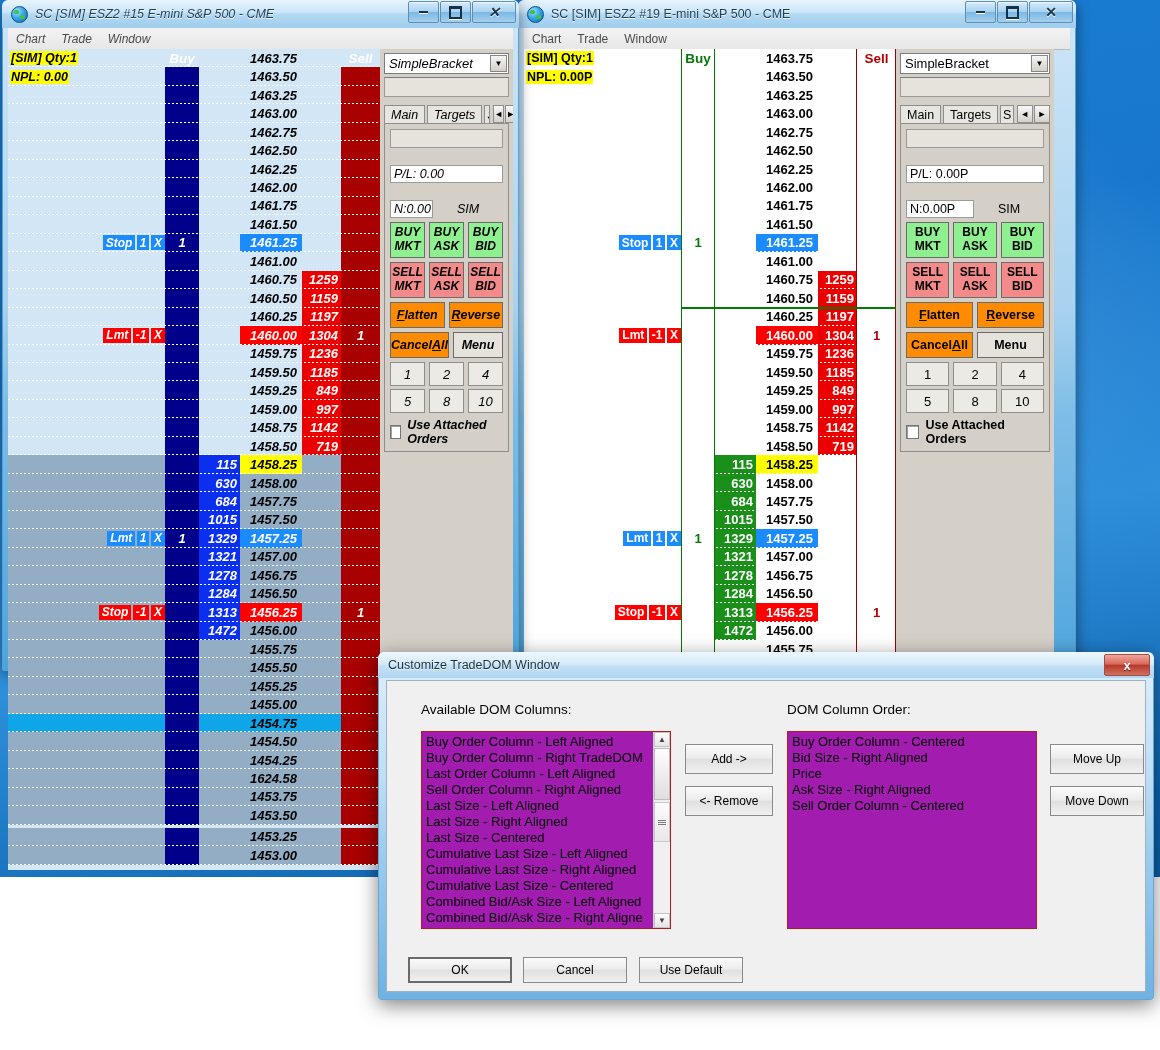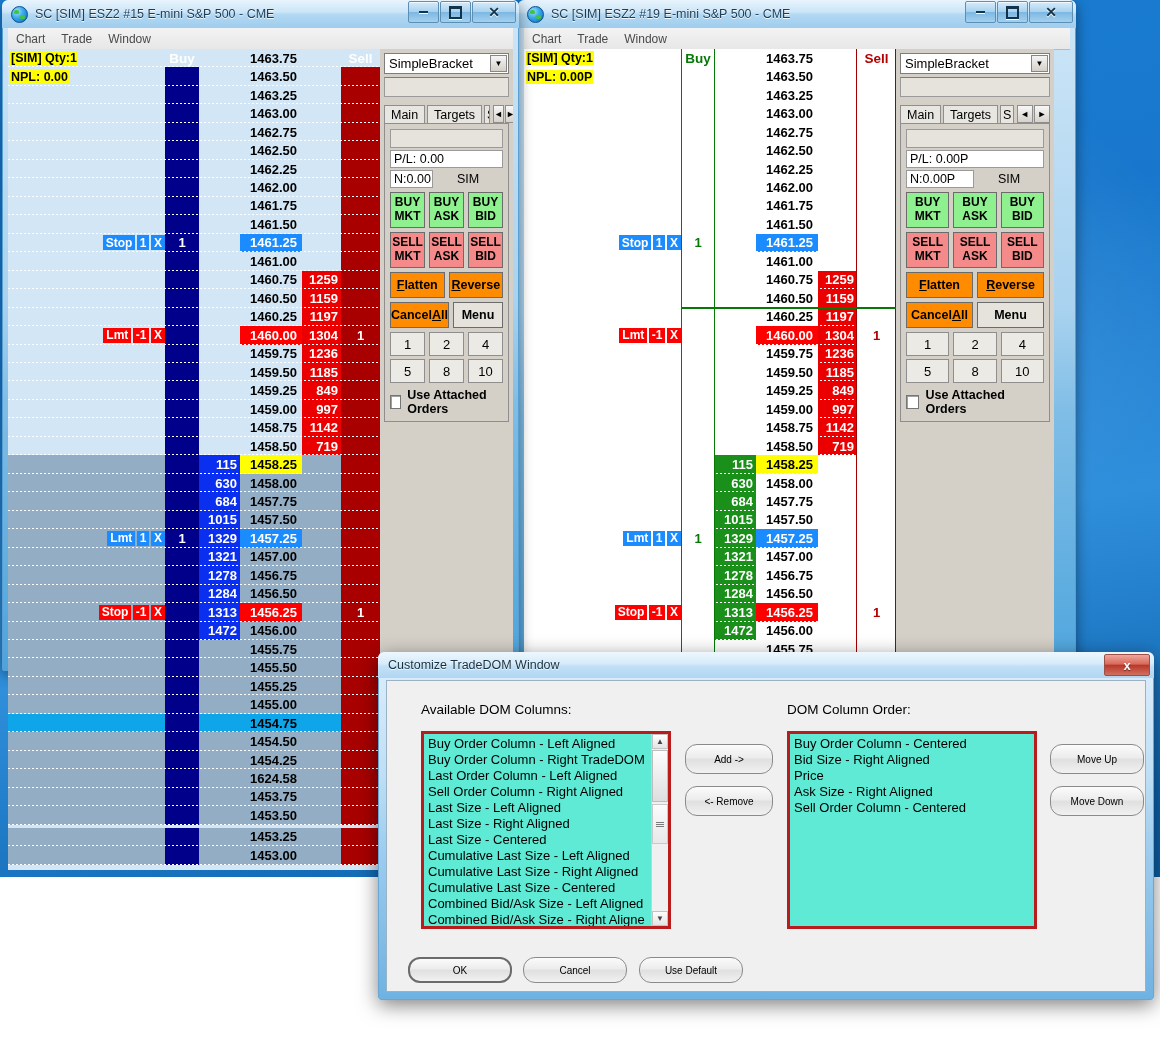--- a/index.html
+++ b/index.html
@@ -92,21 +92,21 @@
       display:flex;align-items:center;justify-content:center;font-size:8px;box-sizing:border-box;}
   .flatbox{height:18px;background:#e6e3dd;border:1px solid #9a9a9a;border-top-color:#7d7d7d;margin-top:3px;}
   .tabrow{display:flex;align-items:flex-end;margin-top:6px;height:20px;}
   .tab{background:#e8e6e1;border:1px solid #8e8e8e;border-bottom:none;height:18px;
       display:flex;align-items:center;padding:0 6px;font-size:12.5px;color:#000;margin-right:2px;
       box-sizing:border-box;}
   .tab.cut{padding:0 2px;overflow:hidden;width:14px;}
   .spin{width:17px;height:18px;border:1px solid #8e8e8e;background:linear-gradient(180deg,#f7f7f7,#d6d2ca);
       display:flex;align-items:center;justify-content:center;font-size:9px;box-sizing:border-box;margin-left:1px;}
   .panelbox{border:1px solid #8e8e8e;background:#d4d0c8;padding:5px;margin-top:0;}
-  .field{height:17px;background:#e6e3dd;border:1px solid #9a9a9a;margin-bottom:2px;}
+  .field{height:17px;background:#e6e3dd;border:1px solid #9a9a9a;margin-bottom:17px;}
   .field.white{background:#fff;display:flex;align-items:center;padding-left:3px;font-size:12.5px;color:#000;box-sizing:border-box;height:18px;}
   .row2{display:flex;gap:0;margin-bottom:4px;}
   .row2 .nfield{flex:1;height:18px;background:#fff;border:1px solid #9a9a9a;display:flex;align-items:center;
       padding-left:3px;font-size:12.5px;box-sizing:border-box;}
   .row2 .sim{width:70px;height:18px;display:flex;align-items:center;justify-content:center;
       font-size:12.5px;color:#000;background:#d4d0c8;box-sizing:border-box;}
   .btngrid{display:flex;gap:4px;margin-bottom:4px;}
   .tbtn{flex:1;height:36px;display:flex;flex-direction:column;align-items:center;justify-content:center;
       font-size:12px;font-weight:bold;color:#000;border:1px solid #6b6b6b;line-height:1.15;box-sizing:border-box;}
   .tbtn.buy{background:#8ef08e;}
@@ -133,35 +133,35 @@
       padding-left:10px;font-size:12.5px;color:#17303f;border-radius:6px 6px 0 0;
       background:linear-gradient(180deg,#eef7fe 0%,#d6ebfa 45%,#c2e0f6 55%,#b0d6f2 100%);
       text-shadow:0 1px 0 rgba(255,255,255,.8);}
   #dialog .dlg-close{position:absolute;top:2px;right:4px;width:44px;height:20px;border-radius:2px;
       border:1px solid #9b4f46;background:linear-gradient(180deg,#f0a69c 0%,#d96a5c 45%,#b8392a 52%,#d1705f 100%);
       display:flex;align-items:center;justify-content:center;color:#fff;font-size:13px;font-weight:bold;
       text-shadow:0 1px 1px rgba(0,0,0,.5);}
   #dialog .dlg-body{position:absolute;left:8px;top:28px;right:8px;bottom:8px;background:#f0f0f0;
       border:1px solid #9ab3c4;box-sizing:border-box;}
   .dlg-label{position:absolute;font-size:13.5px;color:#000;}
-  .listbox{position:absolute;background:#5eead4;border:3px solid #b91c1c;overflow:hidden;box-sizing:border-box;}
+  .listbox{position:absolute;background:#a21caf;border:1px solid #b91c1c;overflow:hidden;box-sizing:border-box;}
   .listbox .li{font-size:13px;color:#000;height:16px;line-height:16px;padding-left:4px;white-space:nowrap;}
   .sbar{position:absolute;right:0;top:0;bottom:0;width:16px;background:#f0f0f0;border-left:1px solid #cfcfcf;}
   .sbar .ar{height:15px;display:flex;align-items:center;justify-content:center;font-size:8px;color:#444;
       background:linear-gradient(180deg,#fdfdfd,#e4e4e4);border:1px solid #c3c3c3;box-sizing:border-box;}
   .sbar .thumb{position:absolute;left:0;right:0;top:16px;height:52px;
       background:linear-gradient(180deg,#fdfdfd,#dedede);border:1px solid #bdbdbd;box-sizing:border-box;}
   .sbar .grip{position:absolute;left:0;right:0;top:70px;height:40px;
       background:linear-gradient(180deg,#fbfbfb,#e8e8e8);border:1px solid #c9c9c9;box-sizing:border-box;
       display:flex;align-items:center;justify-content:center;}
   .sbar .grip:after{content:"";width:8px;height:5px;
       background:repeating-linear-gradient(180deg,#7a7a7a 0 1px,transparent 1px 2px);}
   .dbtn{position:absolute;background:linear-gradient(180deg,#fbfbfb 0%,#ececec 45%,#e0e0e0 52%,#f1f1f1 100%);
       border:1px solid #8a8a8a;display:flex;align-items:center;justify-content:center;
-      font-size:10px;color:#000;box-sizing:border-box;border-radius:12px;}
+      font-size:12px;color:#000;box-sizing:border-box;border-radius:0;}
   .dbtn.focus{border:2px solid #6b6b6b;}
 </style>
 </head>
 <body>
 
 <div id="desktop"></div>
 <div id="desktop-white-left"></div>
 <div id="desktop-white-bottom"></div>
 
 <div class="win" id="win-right" style="left:518px;top:0;width:558px;height:690px;">
@@ -605,21 +605,21 @@
             <div class="chkrow">
               <div class="chkbox"></div>
               <span>Use Attached Orders</span>
             </div>
           </div>
         </div>
     </div>
   </div>
 </div>
 
-<div class="win" id="win-left" style="left:2px;top:0;width:517px;height:671px;">
+<div class="win" id="win-left" style="left:2px;top:0;width:517px;height:671px;font-style:italic;">
   <div class="win-frame"></div>
   <div class="win-title">
     <div class="globe-icon"></div>
     <div class="ttxt">SC [SIM] ESZ2  #15  E-mini S&amp;P 500 - CME</div>
     <div class="wbtns">
       <div class="wbtn">
           <span class="dash"></span>
         </div>
       <div class="wbtn">
           <span class="sq"></span>

